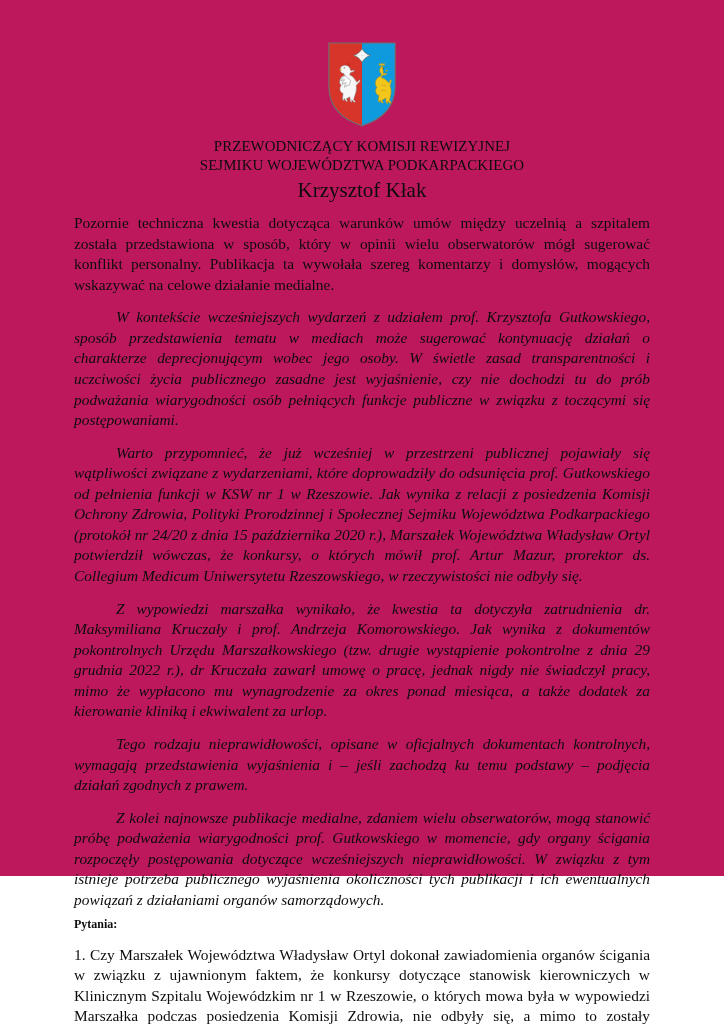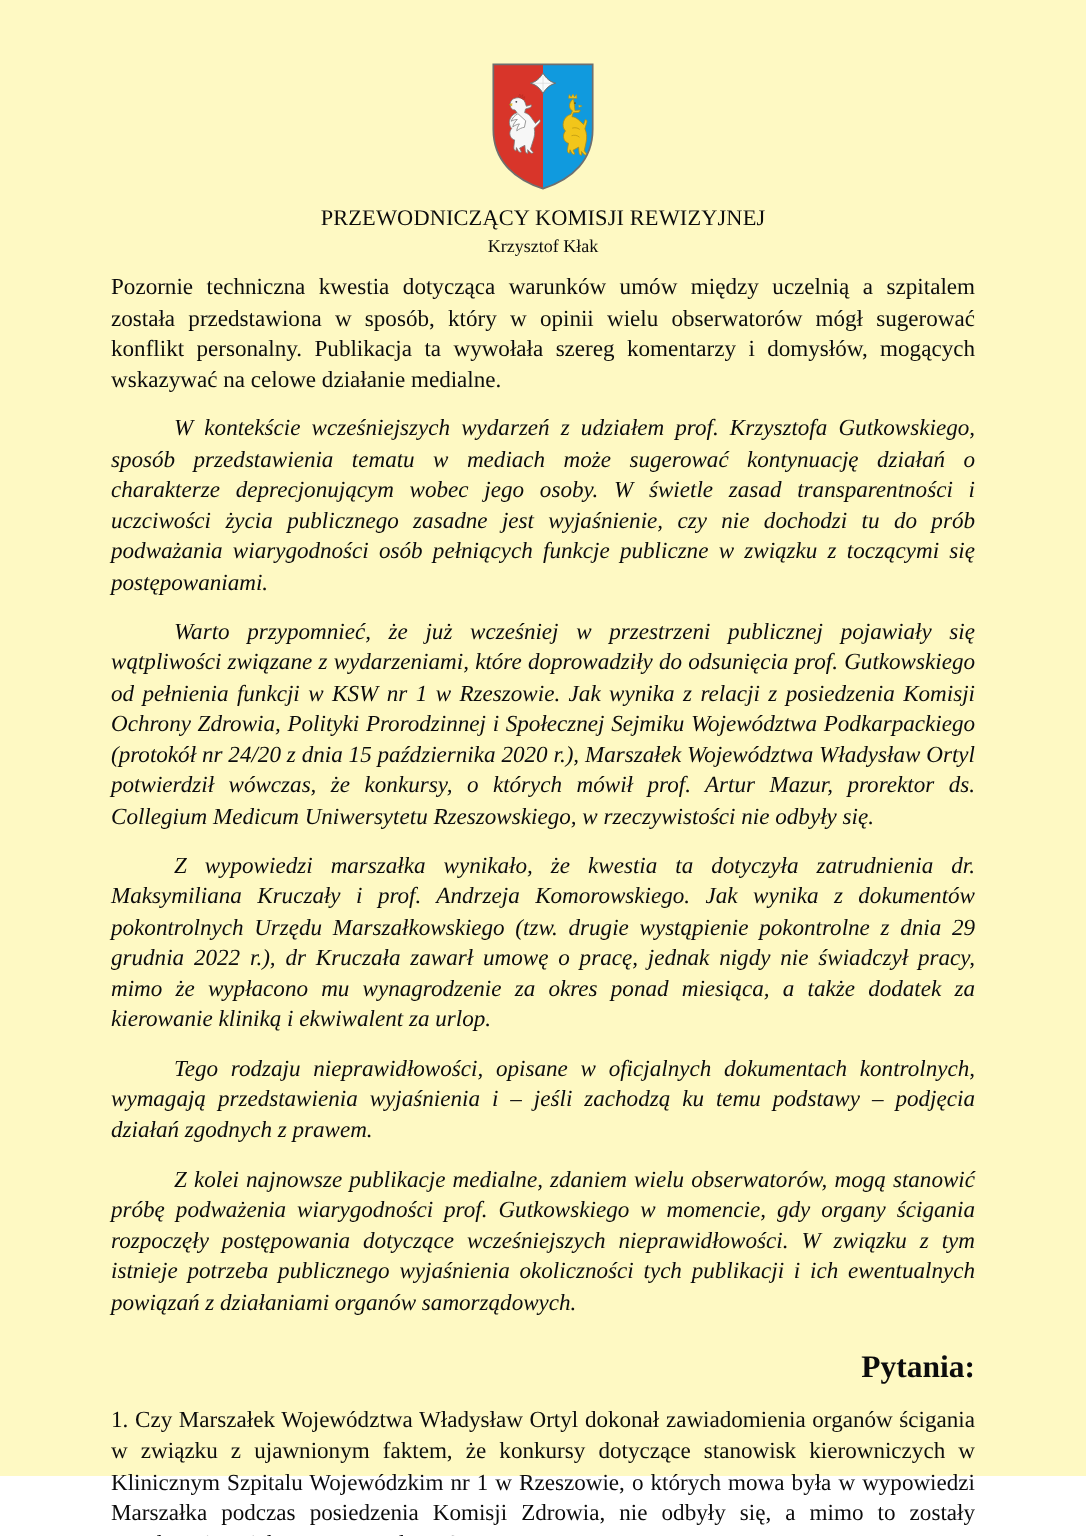--- a/index.html
+++ b/index.html
@@ -12,22 +12,22 @@
     height: 1024px;
     overflow: hidden;
     font-family: "Liberation Serif", "DejaVu Serif", serif;
     color: #0c0c0c;
     -webkit-font-smoothing: antialiased;
   }
 
   .page {
     position: relative;
     width: 724px;
-    height: 984px;
-    background: #fef9c3;
+    height: 876px;
+    background: #be185d;
     box-sizing: border-box;
     padding: 0;
   }
 
   
   .emblem-wrap {
     width: 100%;
     display: flex;
     justify-content: center;
     padding-top: 40px;
@@ -46,21 +46,21 @@
   }
   .header-line {
     font-size: 15.1px;
     letter-spacing: 0.1px;
     white-space: nowrap;
   }
   .header-line.caps {
     font-size: 14.9px;
   }
   .header-name {
-    font-size: 12px;
+    font-size: 21px;
     margin-top: 1px;
   }
 
   
   .body-text {
     margin: 0 auto;
     width: 576px;
     padding-top: 9px;
   }
   p.para {
@@ -73,25 +73,25 @@
   }
   p.para.indent {
     text-indent: 42px;
     margin-top: 12px;
     font-style: italic;
   }
   p.para.first {
     margin-top: 0;
   }
   .section-heading {
-    font-size: 21px;
+    font-size: 12px;
     font-weight: bold;
-    margin-top: 18px;
+    margin-top: 6px;
     margin-bottom: 0;
-    text-align: right;
+    text-align: left;
     line-height: 1.335;
   }
   p.question {
     margin: 12px 0 0 0;
     font-size: 15.4px;
     line-height: 1.335;
     text-align: justify;
     text-justify: inter-word;
   }
 </style>
@@ -220,20 +220,21 @@
         <path d="M77.0 63.0 C79.6 62.2 82.0 62.6 84.0 64.2" fill="none" stroke="#b08d10" stroke-width="0.6"></path>
         <path d="M76.4 70.0 C79.2 69.1 81.8 69.6 83.8 71.4" fill="none" stroke="#b08d10" stroke-width="0.6"></path>
       </g>
 
       <path d="M4 4 H96 V64 C96 92 78 110 50 119 C22 110 4 92 4 64 Z" fill="none" stroke="#6f6f6f" stroke-width="1.6"></path>
     </svg>
   </div>
 
   <div class="header">
     <div class="header-line caps">PRZEWODNICZĄCY KOMISJI REWIZYJNEJ</div>
+    <div class="header-line caps">SEJMIKU WOJEWÓDZTWA PODKARPACKIEGO</div>
     <div class="header-name">Krzysztof Kłak</div>
   </div>
 
   <div class="body-text">
     <p class="para first">Pozornie techniczna kwestia dotycząca warunków umów między uczelnią a szpitalem została przedstawiona w sposób, który w opinii wielu obserwatorów mógł sugerować konflikt personalny. Publikacja ta wywołała szereg komentarzy i domysłów, mogących wskazywać na celowe działanie medialne.</p>
     <p class="para indent">W kontekście wcześniejszych wydarzeń z udziałem prof. Krzysztofa Gutkowskiego, sposób przedstawienia tematu w mediach może sugerować kontynuację działań o charakterze deprecjonującym wobec jego osoby. W świetle zasad transparentności i uczciwości życia publicznego zasadne jest wyjaśnienie, czy nie dochodzi tu do prób podważania wiarygodności osób pełniących funkcje publiczne w związku z toczącymi się postępowaniami.</p>
     <p class="para indent">Warto przypomnieć, że już wcześniej w przestrzeni publicznej pojawiały się wątpliwości związane z wydarzeniami, które doprowadziły do odsunięcia prof. Gutkowskiego od pełnienia funkcji w KSW nr 1 w Rzeszowie. Jak wynika z relacji z posiedzenia Komisji Ochrony Zdrowia, Polityki Prorodzinnej i Społecznej Sejmiku Województwa Podkarpackiego (protokół nr 24/20 z dnia 15 października 2020 r.), Marszałek Województwa Władysław Ortyl potwierdził wówczas, że konkursy, o których mówił prof. Artur Mazur, prorektor ds. Collegium Medicum Uniwersytetu Rzeszowskiego, w rzeczywistości nie odbyły się.</p>
     <p class="para indent">Z wypowiedzi marszałka wynikało, że kwestia ta dotyczyła zatrudnienia dr. Maksymiliana Kruczały i prof. Andrzeja Komorowskiego. Jak wynika z dokumentów pokontrolnych Urzędu Marszałkowskiego (tzw. drugie wystąpienie pokontrolne z dnia 29 grudnia 2022 r.), dr Kruczała zawarł umowę o pracę, jednak nigdy nie świadczył pracy, mimo że wypłacono mu wynagrodzenie za okres ponad miesiąca, a także dodatek za kierowanie kliniką i ekwiwalent za urlop.</p>
     <p class="para indent">Tego rodzaju nieprawidłowości, opisane w oficjalnych dokumentach kontrolnych, wymagają przedstawienia wyjaśnienia i – jeśli zachodzą ku temu podstawy – podjęcia działań zgodnych z prawem.</p>
     <p class="para indent">Z kolei najnowsze publikacje medialne, zdaniem wielu obserwatorów, mogą stanowić próbę podważenia wiarygodności prof. Gutkowskiego w momencie, gdy organy ścigania rozpoczęły postępowania dotyczące wcześniejszych nieprawidłowości. W związku z tym istnieje potrzeba publicznego wyjaśnienia okoliczności tych publikacji i ich ewentualnych powiązań z działaniami organów samorządowych.</p>

